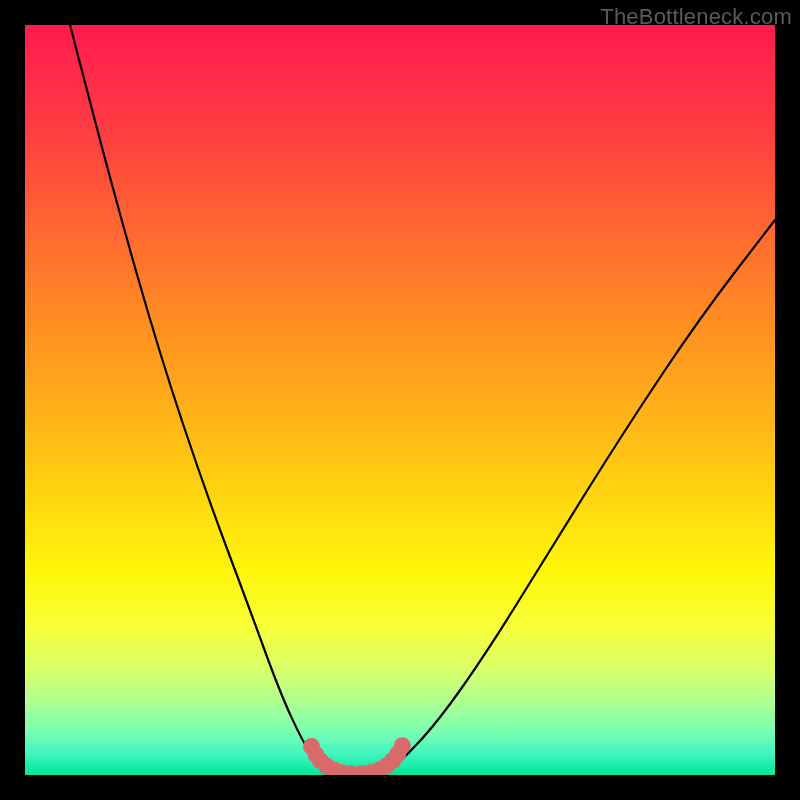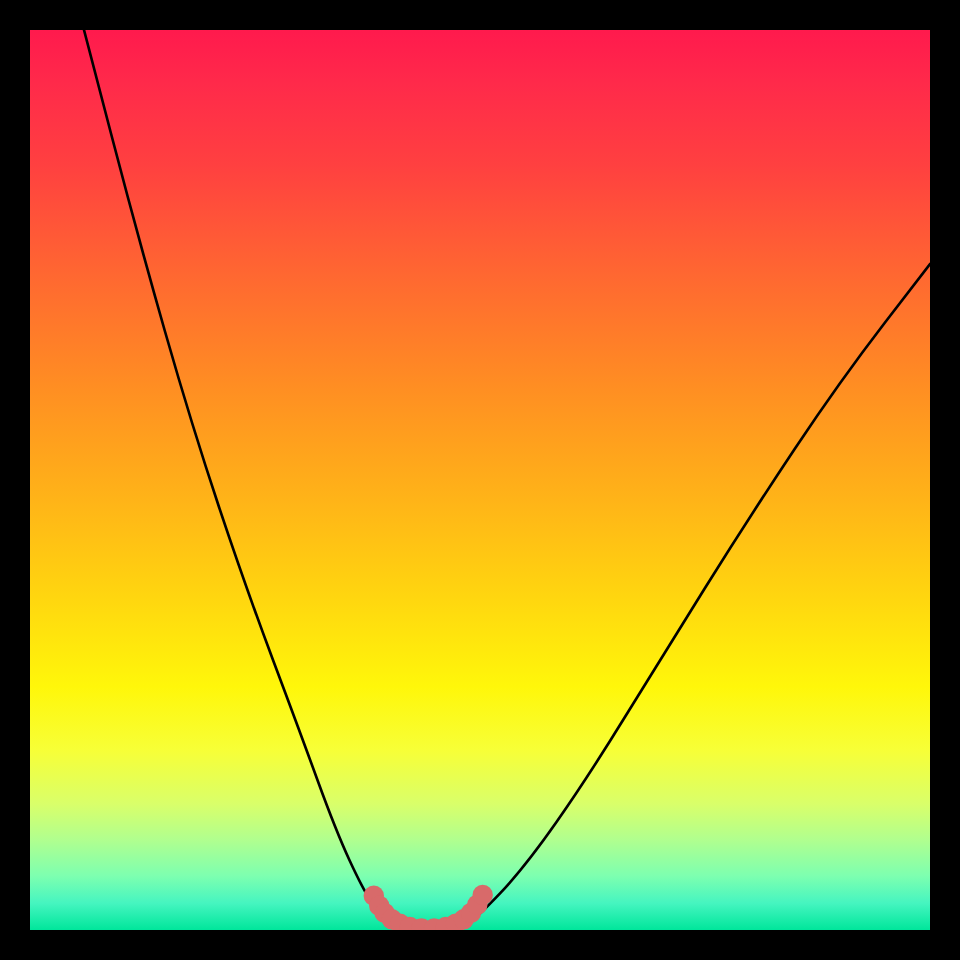--- a/index.html
+++ b/index.html
@@ -61,20 +61,21 @@
     font-size: 22px;
     font-weight: 500;
     letter-spacing: 0.2px;
     user-select: none;
   }
 </style>
 </head>
 <body>
 
 <div class="frame">
+  <div class="watermark">TheBottleneck.com</div>
 
   <div class="plot">
     <div class="gradient"></div>
     <svg class="curves" viewBox="0 0 750 750" preserveAspectRatio="none">
       <g id="curve-group">
           <path d="M 45.00 0.00 Q 45.00 0.00 67.50 86.25 Q 90.00 172.50 112.50 251.25 Q 135.00 330.00 157.50 397.50 Q 180.00 465.00 202.50 525.00 Q 225.00 585.00 240.00 626.25 Q 255.00 667.50 266.25 691.88 Q 277.50 716.25 285.00 727.50 Q 292.50 738.75 298.13 741.38 Q 303.75 744.00 309.38 745.88 Q 315.00 747.75 322.50 748.50 Q 330.00 749.25 337.50 749.06 Q 345.00 748.88 352.50 747.56 Q 360.00 746.25 365.63 743.63 Q 371.25 741.00 391.88 719.25 Q 412.50 697.50 438.75 660.00 Q 465.00 622.50 495.00 573.75 Q 525.00 525.00 562.50 465.00 Q 600.00 405.00 637.50 348.75 Q 675.00 292.50 712.50 243.75 T 750.00 195.00" fill="none" stroke="#000000" stroke-width="2.2" stroke-linecap="round"></path>
         </g>
       <g id="marker-group">
           <circle cx="286.50" cy="721.50" r="8.5" fill="#d86a6a"></circle>
           <circle cx="291.00" cy="729.75" r="8.5" fill="#d86a6a"></circle>

